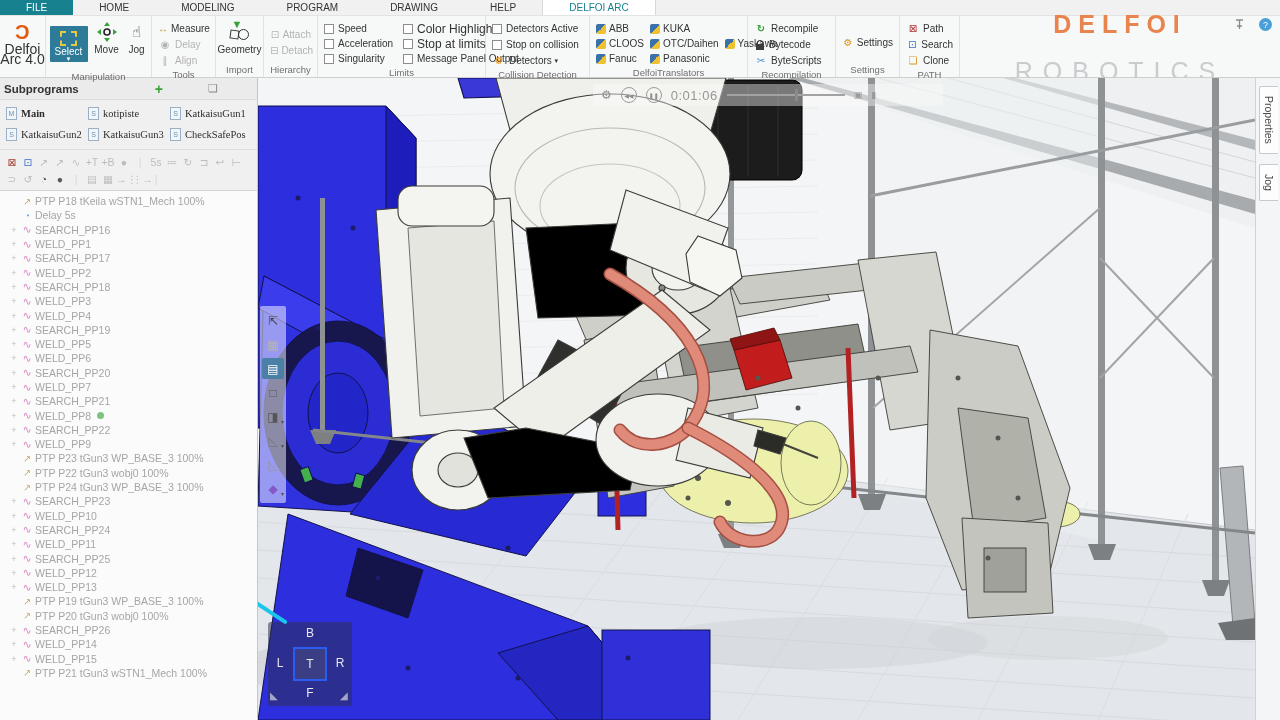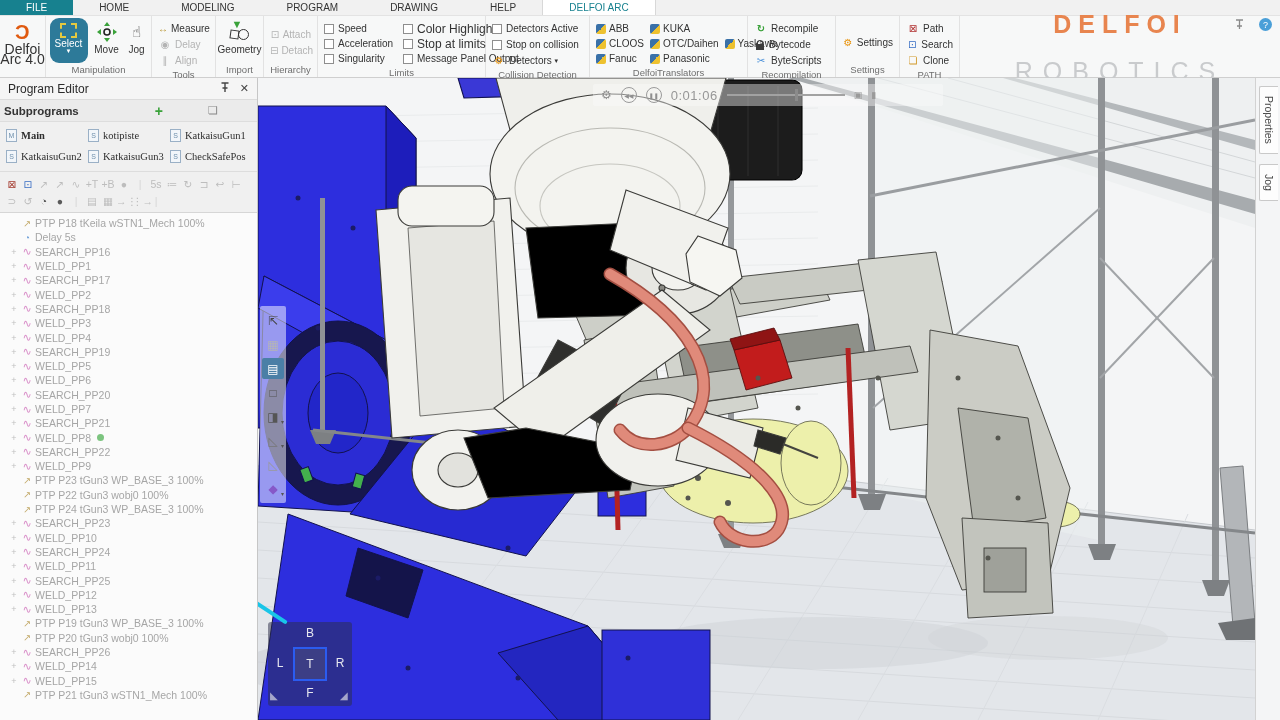--- a/index.html
+++ b/index.html
@@ -14,21 +14,21 @@
   .tab.active { background:#fff; color:#17818f; border-left:1px solid #d8d8d8; border-right:1px solid #d8d8d8; }
 
   
   .ribbon { height:62px; background:#f7f8f8; border-bottom:1px solid #cfcfcf;
     display:flex; position:relative; }
   .rgroup { display:flex; flex-direction:column; border-right:1px solid #e2e2e2; padding-top:2px; }
   .rgroup .gbody { flex:1; display:flex; justify-content:center; }
   .rgroup .glabel { text-align:center; font-size:9.5px; color:#6e6e6e; height:14px; line-height:13px; }
   .bigbtn { width:46px; display:flex; flex-direction:column; align-items:center; padding-top:2px; font-size:10px; color:#333; }
   .bigbtn .bicon { height:24px; display:flex; align-items:center; justify-content:center; }
-  .selectbtn { background:#2d7a99; color:#fff; border-radius:9px; width:38px; margin:0 2px; }
+  .selectbtn { background:#2d7a99; color:#fff; border-radius:1px; width:38px; margin:8px 2px; }
   .dash-sq { width:17px; height:15px; border:2px dashed #e5c93f; margin-top:3px; }
   .caret { font-size:6px; line-height:5px; }
   .smallrows { display:flex; flex-direction:column; justify-content:flex-start; padding:3px 6px 0 6px; gap:1px; }
   .srow { display:flex; align-items:center; height:15px; font-size:10px; color:#333; white-space:nowrap; }
   .srow.dis { color:#b3b3b3; }
   .sicon { width:14px; text-align:center; margin-right:3px; font-size:10px; }
   .cb { width:10px; height:10px; border:1px solid #8e8e8e; background:#fff; margin-right:4px; flex:none; }
   .colwrap { display:flex; flex-direction:column; flex-wrap:wrap; height:48px; padding:3px 4px 0 6px; column-gap:10px; align-content:flex-start; }
   .py { width:10px; height:10px; border-radius:2px; flex:none; margin-right:3px;
     background:linear-gradient(135deg,#3a71a8 50%,#edc12f 50%); }
@@ -383,30 +383,20 @@
     <svg width="11" height="11" viewBox="0 0 11 11">
       <path d="M2 1h7M5.5 1v6M3 7h5M5.5 7v3" stroke="#8a8a8a" stroke-width="1.3" fill="none"></path>
     </svg>
     <div class="helpdot">?</div>
   </div>
 </div>
 
 <div class="main">
 
   <div class="panel">
-    <div class="phead">
-      <span>Program Editor</span>
-      <span class="sp"></span>
-      <span class="hic">
-        <svg width="10" height="11" viewBox="0 0 10 11">
-            <path d="M1.5 1h7M5 1v5M2.5 6h5M5 6v4" stroke="#444" stroke-width="1.4" fill="none"></path>
-          </svg>
-      </span>
-      <span class="hic" style="font-weight:bold">✕</span>
-    </div>
 
     <div class="subbar">
       <span>Subprograms</span>
       <span class="sp"></span>
       <span class="plus">+</span>
       <span class="ic">❏</span>
       <span class="ic" style="color:#bdbdbd">▥</span>
     </div>
 
     <div class="subgrid">

